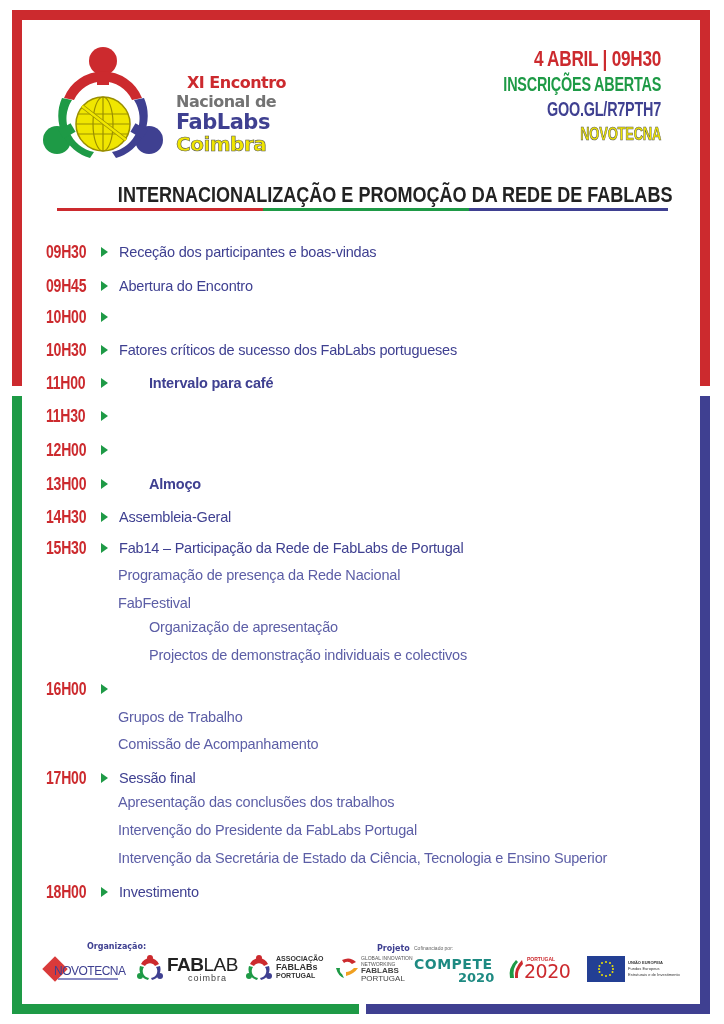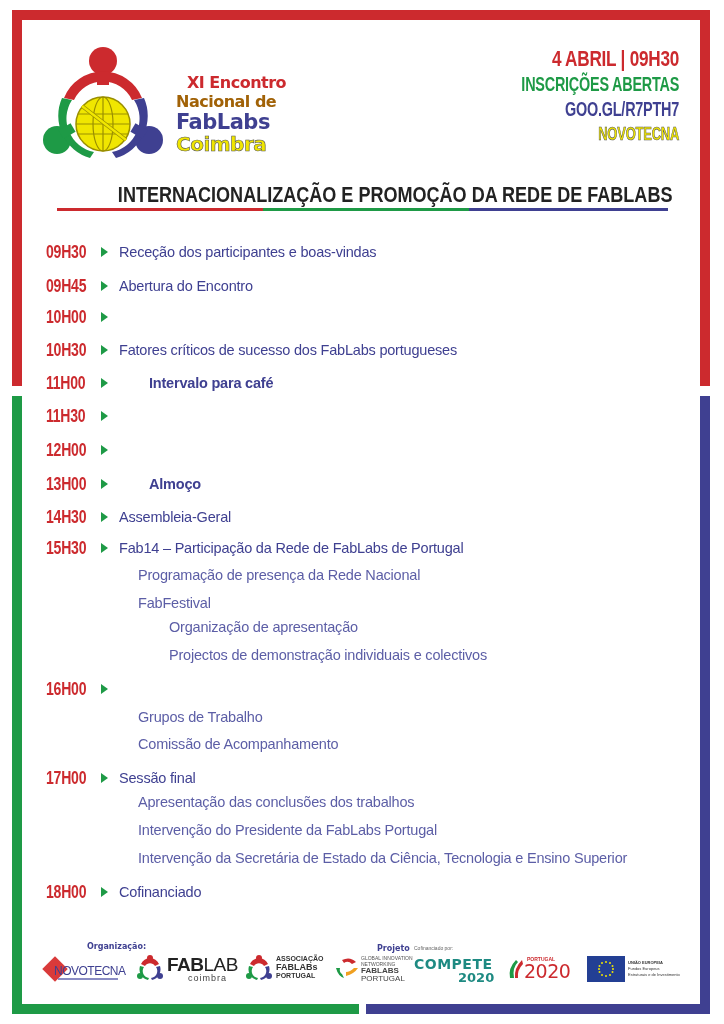--- a/index.html
+++ b/index.html
@@ -16,26 +16,26 @@
     #f-right-red { left: 700px; top: 10px; width: 10px; height: 376px; }
     #f-left-green { left: 12px; top: 396px; width: 10px; height: 618px; }
     #f-bottom-green { left: 12px; top: 1004px; width: 347px; height: 10px; }
     #f-right-blue { left: 700px; top: 396px; width: 10px; height: 618px; }
     #f-bottom-blue { left: 366px; top: 1004px; width: 344px; height: 10px; }
 
     
     .logo { position: absolute; left: 42px; top: 44px; width: 122px; height: 114px; }
     .logo-title { position: absolute; left: 176px; top: 73px; font-family: "DejaVu Sans", sans-serif; font-weight: bold; line-height: 19px; font-size: 17px; letter-spacing: -0.5px; }
     .logo-title .l1 { color: #cc2a2e; font-size: 16px; margin-left: 11px; }
-    .logo-title .l2 { color: #a16207; font-size: 16px; }
+    .logo-title .l2 { color: #737373; font-size: 16px; }
     .logo-title .l3 { color: #3f4091; font-size: 21px; line-height: 22px; }
     .logo-title .l4 { color: #f0e600; font-size: 20px; line-height: 22px; -webkit-text-stroke: 0.6px #555; }
 
     
-    .hdr-right { position: absolute; right: 45px; top: 46px; text-align: right; font-family: "Liberation Sans", sans-serif; font-weight: bold; transform-origin: right top; }
+    .hdr-right { position: absolute; right: 63px; top: 46px; text-align: right; font-family: "Liberation Sans", sans-serif; font-weight: bold; transform-origin: right top; }
     .hdr-right div { white-space: nowrap; letter-spacing: -0.3px; }
     .hdr-date { color: #cc2a2e; font-size: 22px; line-height: 26px; transform: scaleX(0.78); transform-origin: right; }
     .hdr-insc { color: #1e9a46; font-size: 20px; line-height: 25px; transform: scaleX(0.72); transform-origin: right; }
     .hdr-link { color: #3f4091; font-size: 20px; line-height: 25px; transform: scaleX(0.72); transform-origin: right; }
     .hdr-org { color: #f0e600; font-size: 18px; line-height: 24px; transform: scaleX(0.72); transform-origin: right; -webkit-text-stroke: 0.6px #555; }
 
     
     .main-title { position: absolute; left: 57px; top: 182px; width: 612px; text-align: center; font-family: "Liberation Sans", sans-serif; font-weight: bold; color: #222; font-size: 22px; white-space: nowrap; }
     .main-title span { display: inline-block; transform: scaleX(0.82); transform-origin: center; }
     .title-underline { position: absolute; top: 208px; height: 3px; }
@@ -43,21 +43,21 @@
     #tu-green { left: 263px; width: 206px; background: #1e9a46; }
     #tu-blue { left: 469px; width: 199px; background: #3f4091; }
 
     
     .agenda { position: absolute; left: 0; top: 0; width: 724px; }
     .row { position: absolute; left: 46px; height: 22px; display: flex; align-items: center; white-space: nowrap; }
     .time { color: #cc2a2e; font-weight: bold; font-size: 18px; width: 50px; display: inline-block; transform: scaleX(0.78); transform-origin: left center; letter-spacing: -0.3px; }
     .arrow { width: 0; height: 0; border-top: 5px solid transparent; border-bottom: 5px solid transparent; border-left: 7px solid #1e9a46; margin-left: 5px; margin-right: 11px; }
     .item { color: #3f4091; font-size: 14.5px; letter-spacing: -0.2px; }
     .item.bold { font-weight: bold; margin-left: 30px; }
-    .sub { position: absolute; left: 118px; color: #5c5ea6; font-size: 14.5px; letter-spacing: -0.2px; white-space: nowrap; margin-left: 20px; }
+    .sub { position: absolute; left: 118px; color: #5c5ea6; font-size: 14.5px; letter-spacing: -0.2px; white-space: nowrap; }
     .sub.indent { left: 149px; }
     .f-label { position: absolute; font-family: "DejaVu Sans", sans-serif; font-weight: bold; font-size: 8px; color: #3f4091; padding-left: 45px; }
     .f-small { position: absolute; font-size: 5px; color: #666; }
     .novo { position: absolute; left: 42px; top: 958px; width: 82px; height: 22px; }
     .novo-diamond { position: absolute; left: 0; top: 0; width: 18px; height: 18px; background: #d93a3a; transform: rotate(45deg); transform-origin: center; top: 2px; left: 4px; }
     .novo-text { position: absolute; left: 12px; top: 6px; font-size: 12px; color: #3f4091; letter-spacing: -0.5px; font-family: "Liberation Sans", sans-serif; }
     .novo-line { position: absolute; left: 16px; top: 20px; width: 60px; height: 2px; background: #8a8cc4; }
 
     .fab-icon { position: absolute; width: 26px; height: 26px; }
     .fablab-text { position: absolute; left: 167px; top: 954px; font-family: "Liberation Sans", sans-serif; font-size: 19px; color: #222; letter-spacing: -0.5px; }
@@ -196,21 +196,21 @@
     <span class="arrow"></span>
     <span class="item">Sessão final</span>
   </div>
   <div class="sub" style="top:794px">Apresentação das conclusões dos trabalhos</div>
   <div class="sub" style="top:822px">Intervenção do Presidente da FabLabs Portugal</div>
   <div class="sub" style="top:850px">Intervenção da Secretária de Estado da Ciência, Tecnologia e Ensino Superior</div>
 
   <div class="row" style="top:881px">
     <span class="time">18H00</span>
     <span class="arrow"></span>
-    <span class="item">Cofinanciado</span>
+    <span class="item">Investimento</span>
   </div>
 </div>
 
 <div class="f-label" style="left:42px; top:942px;">Organização:</div>
 <div class="f-label" style="left:332px; top:944px;">Projeto</div>
 <div class="f-small" style="left:414px; top:945px;">Cofinanciado por:</div>
 
 <div class="novo">
   <div class="novo-diamond"></div>
   <div class="novo-text">NOVOTECNA</div>

